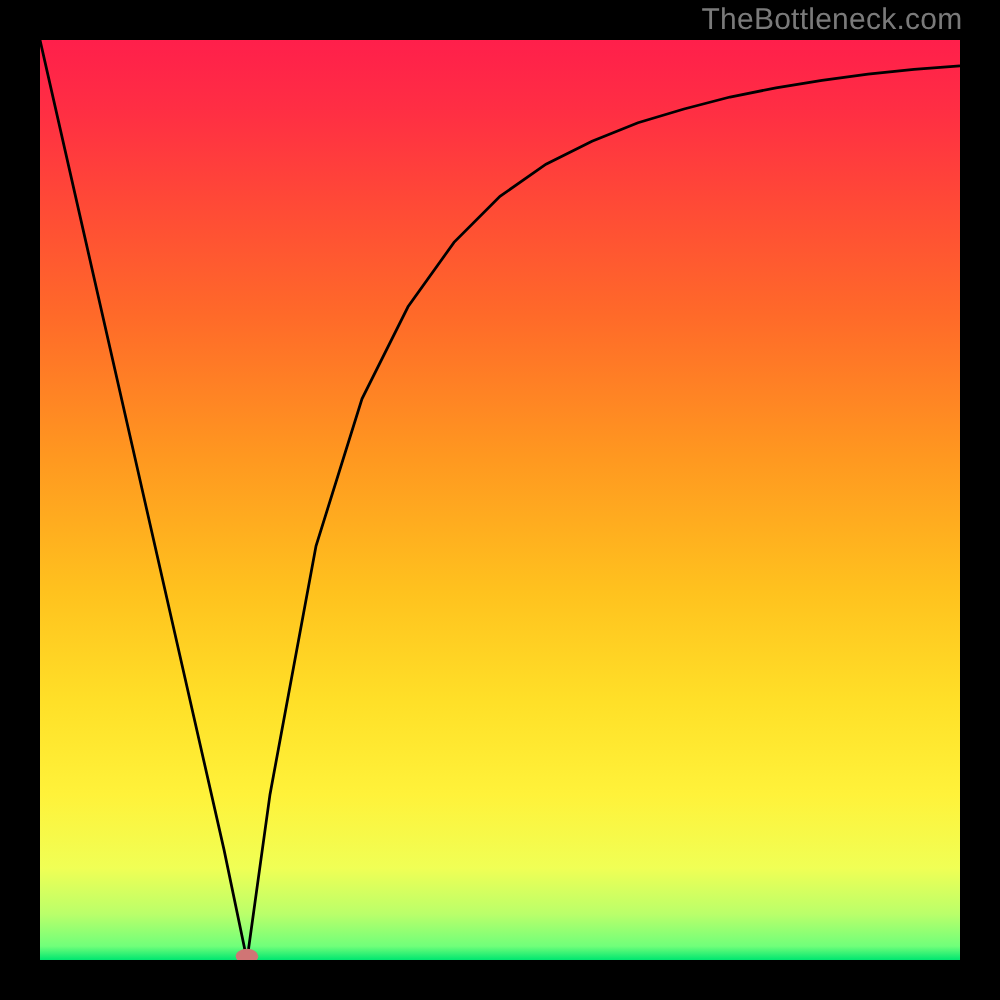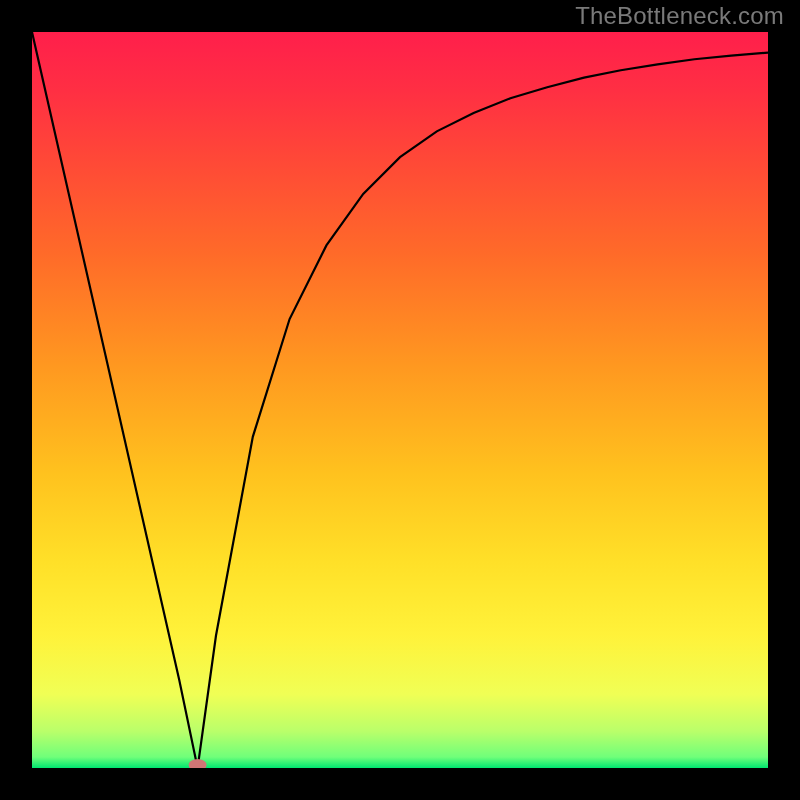--- a/index.html
+++ b/index.html
@@ -13,21 +13,21 @@
   }
   .frame {
     position: relative;
     width: 800px;
     height: 800px;
     background: #000;
   }
   .watermark {
     position: absolute;
     top: 2px;
-    right: 16px;
+    right: 30px;
     color: #7a7a7a;
     font-size: 24px;
     font-weight: 500;
     letter-spacing: 0.2px;
     user-select: none;
   }
   svg {
     display: block;
   }
 </style>

